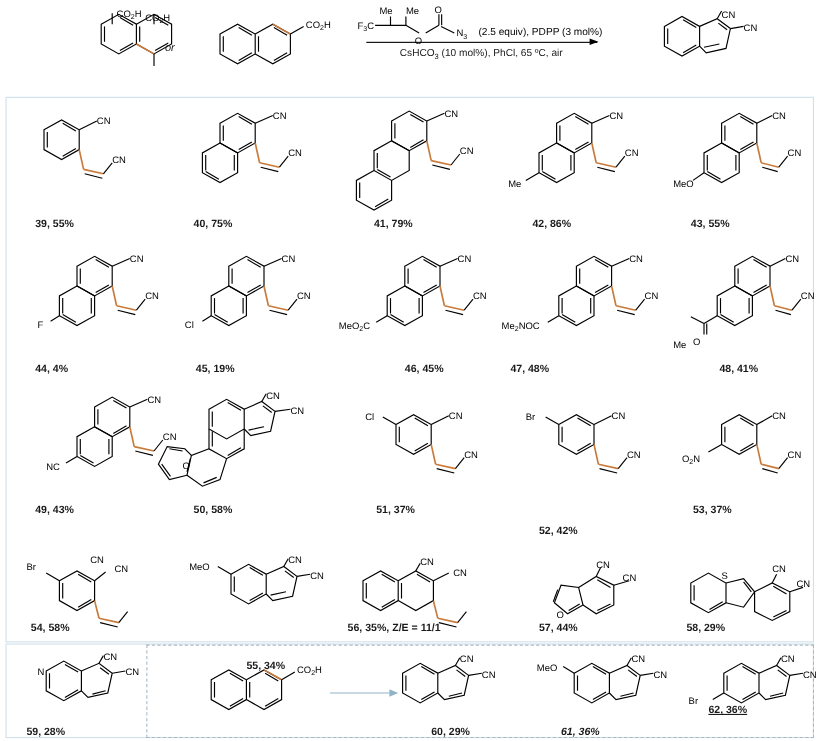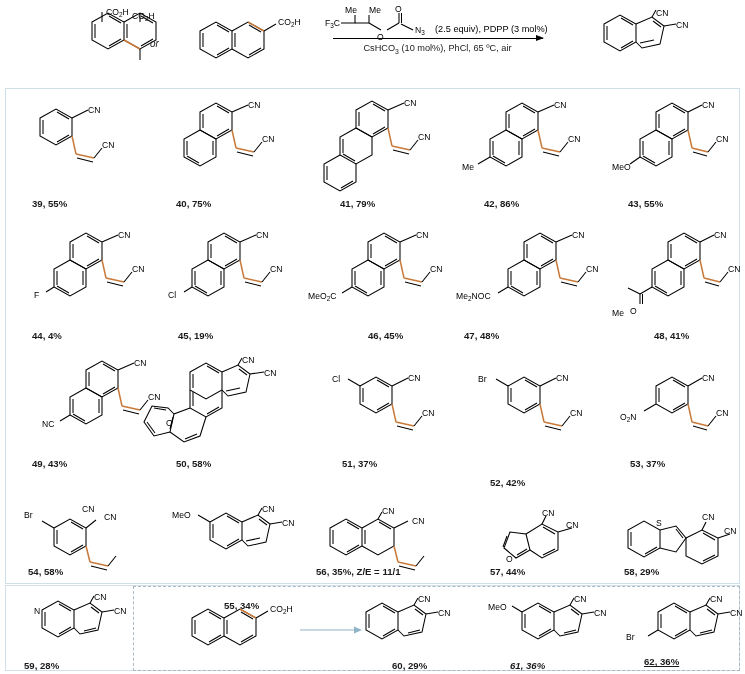--- a/index.html
+++ b/index.html
@@ -691,13 +691,13 @@
         <path d="M79,17 L87,23"></path>
     </g>
     <path class="bond" d="M30,38 L20,44"></path>
     <text class="atom" x="-2" y="48">Br</text>
     <path class="bond" d="M78,13 L82,6"></path>
     <text class="atom" x="82" y="10">CN</text>
     <path class="bond" d="M90,22 L102,20"></path>
     <text class="atom" x="102" y="24">CN</text>
   </svg>
 </div>
-<div class="label" style="position:absolute;left:644px;top:656px;text-decoration:underline;">62, 36%</div>
+<div class="label" style="position:absolute;left:644px;top:640px;text-decoration:underline;">62, 36%</div>
 
 </body></html>

